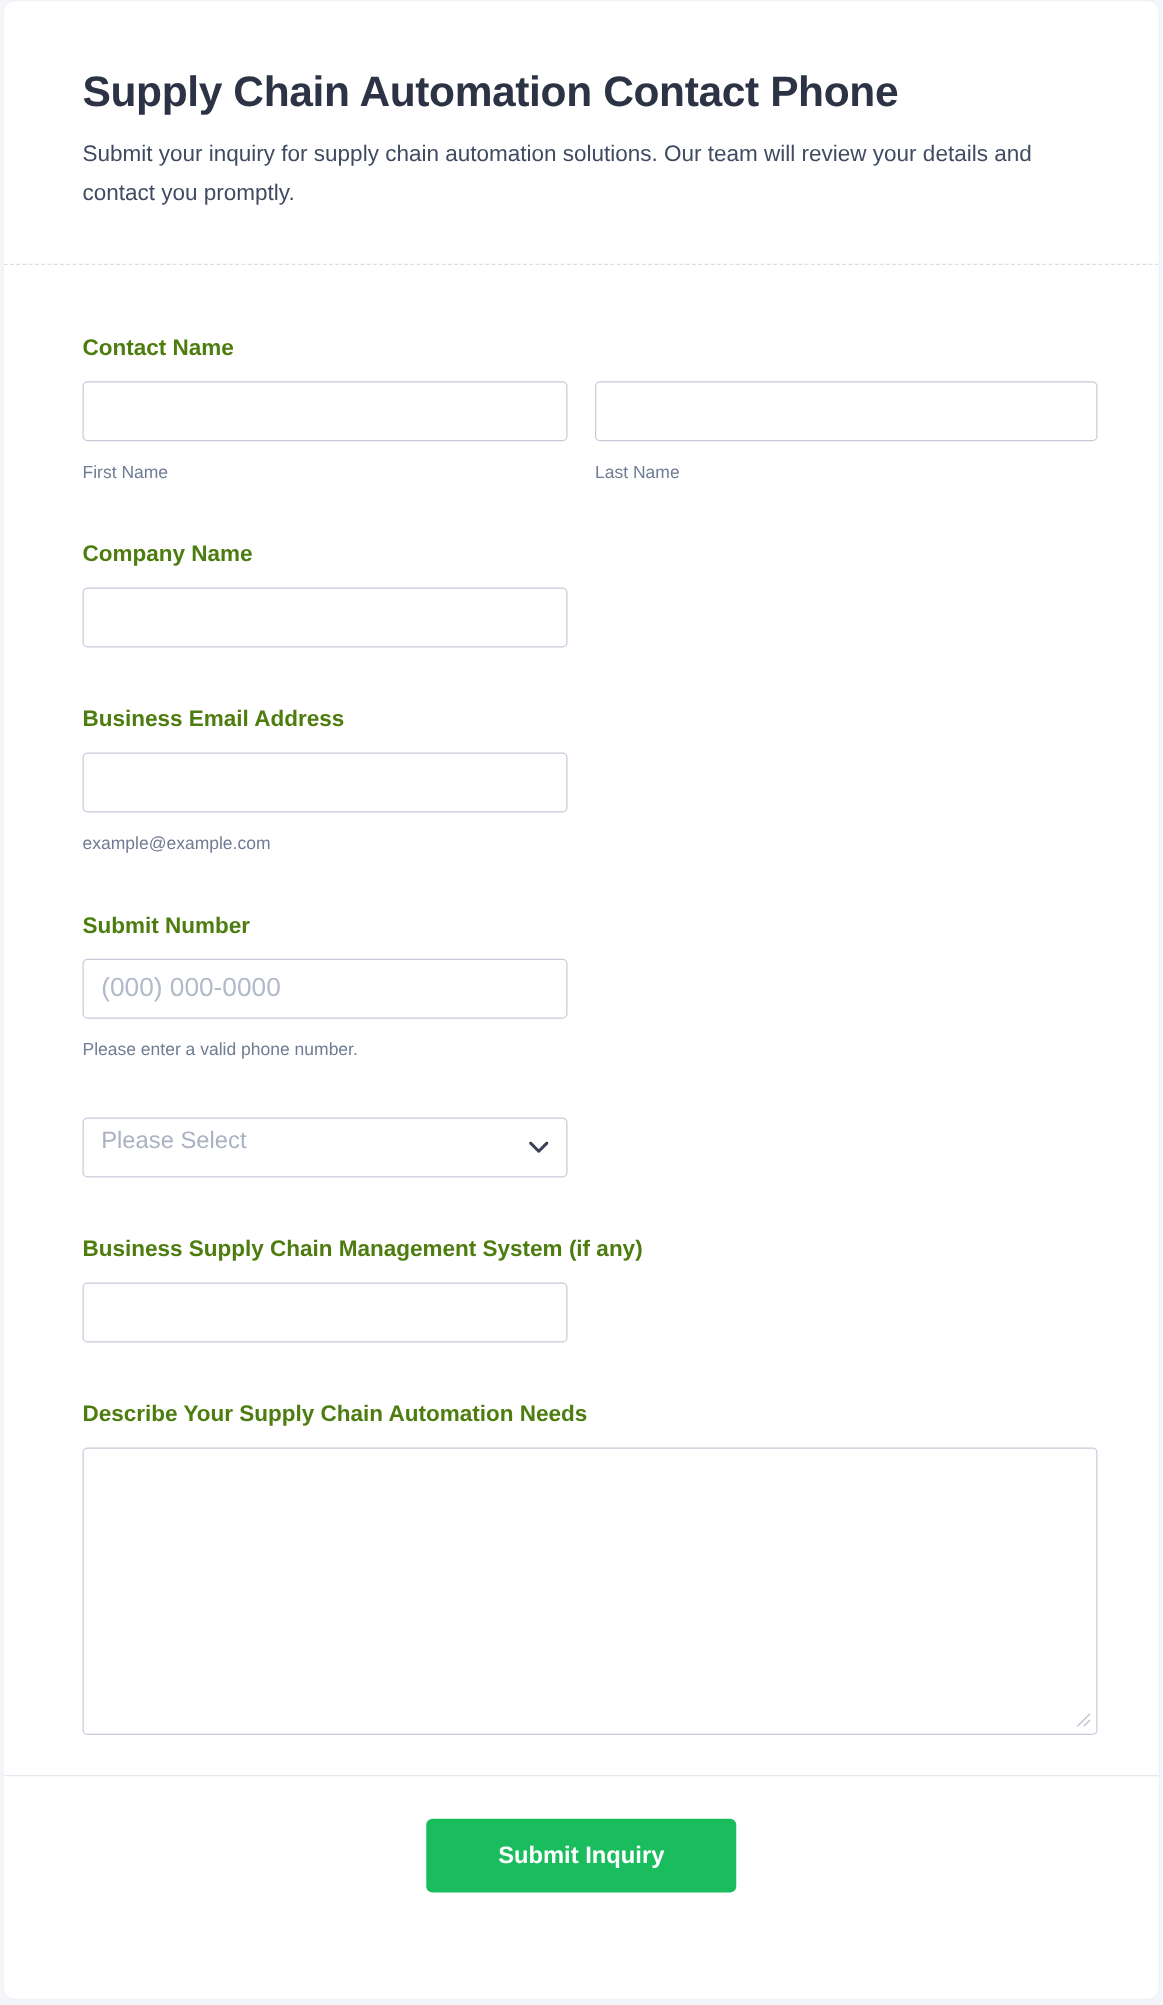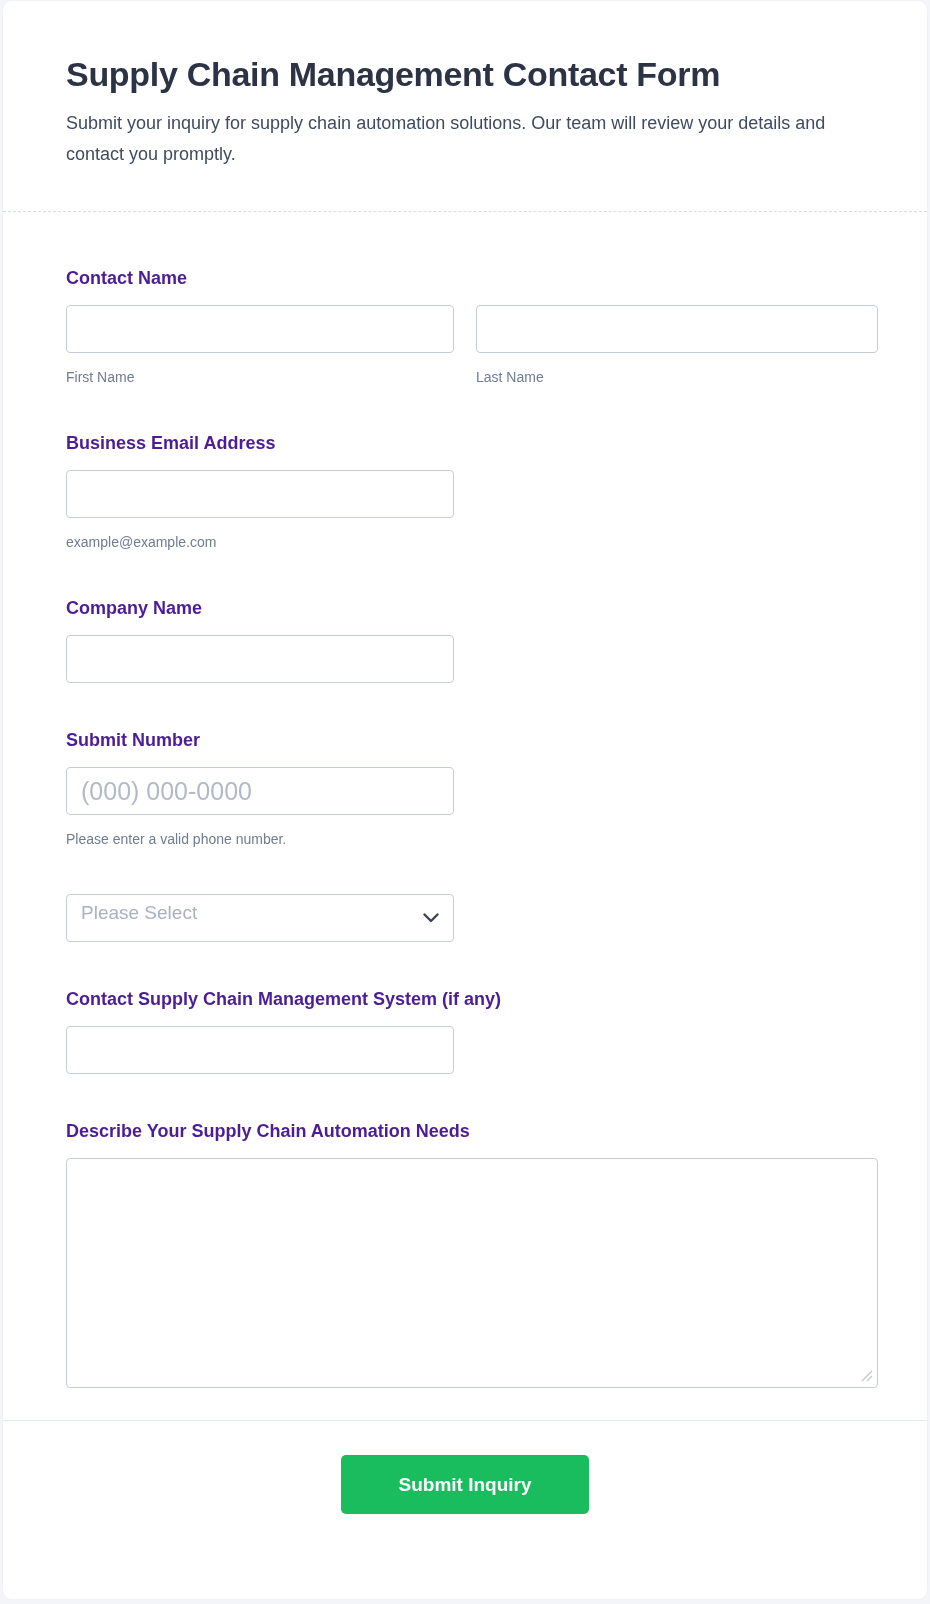--- a/index.html
+++ b/index.html
@@ -52,36 +52,36 @@
     padding: 55px 49px 0 63px;
   }
   .field {
     margin-bottom: 46px;
   }
   .field-label {
     display: block;
     font-size: 18px;
     line-height: 22px;
     font-weight: 600;
-    color: #4c1d95;
+    color: #4d7c0f;
     margin-bottom: 16px;
   }
   .row { display: flex; }
   .col-first { width: 388px; margin-right: 22px; }
   .col-last  { flex: 1; }
   .text-input {
     display: block;
     width: 388px;
     height: 48px;
     border: 1px solid #c6ccda;
     border-radius: 4px;
     background: #ffffff;
     padding: 0 14px;
     font-family: "Liberation Sans", sans-serif;
-    font-size: 25px;
+    font-size: 21px;
     color: #2c3345;
     outline: none;
   }
   .text-input.full { width: 100%; }
   .text-input::placeholder { color: #b2bac9; opacity: 1; }
   .sublabel {
     margin-top: 16px;
     font-size: 14px;
     line-height: 17px;
     color: #6f7c93;
@@ -147,21 +147,21 @@
     font-weight: 600;
     cursor: pointer;
   }
 </style>
 </head>
 <body>
 
 <div class="card">
 
   <div class="header">
-    <h1 class="form-title">Supply Chain Management Contact Form</h1>
+    <h1 class="form-title">Supply Chain Automation Contact Phone</h1>
     <p class="form-subtitle">Submit your inquiry for supply chain automation solutions. Our team will review your details and contact you promptly.</p>
   </div>
 
   <hr class="divider-top">
 
   <form class="form-body">
 
     <div class="field">
       <label class="field-label">Contact Name</label>
       <div class="row">
@@ -170,49 +170,49 @@
           <div class="sublabel">First Name</div>
         </div>
         <div class="col-last">
           <input type="text" class="text-input full" value="" style="">
           <div class="sublabel">Last Name</div>
         </div>
       </div>
     </div>
 
     <div class="field">
+      <label class="field-label">Company Name</label>
+      <input type="text" class="text-input" value="" style="">
+    </div>
+
+    <div class="field">
       <label class="field-label">Business Email Address</label>
       <input type="text" class="text-input" value="" style="">
       <div class="sublabel">example@example.com</div>
-    </div>
-
-    <div class="field">
-      <label class="field-label">Company Name</label>
-      <input type="text" class="text-input" value="" style="">
     </div>
 
     <div class="field">
       <label class="field-label">Submit Number</label>
       <input type="text" class="text-input" placeholder="(000) 000-0000" style="">
       <div class="sublabel">Please enter a valid phone number.</div>
     </div>
 
     <div class="field">
       <div class="select-wrap">
         <select class="industry-select">
           <option>Please Select</option>
         </select>
         <svg class="chevron" width="16" height="10" viewBox="0 0 16 10">
           <path d="M1.5 1.5 L8 8 L14.5 1.5" fill="none" stroke="#3a4358" stroke-width="2.4" stroke-linecap="round" stroke-linejoin="round"></path>
         </svg>
       </div>
     </div>
 
     <div class="field">
-      <label class="field-label">Contact Supply Chain Management System (if any)</label>
+      <label class="field-label">Business Supply Chain Management System (if any)</label>
       <input type="text" class="text-input" value="" style="">
     </div>
 
     <div class="field" style="margin-bottom:0;">
       <label class="field-label">Describe Your Supply Chain Automation Needs</label>
       <div class="textarea-wrap">
         <textarea class="needs-textarea" style=""></textarea>
         <svg class="resize-handle" width="12" height="12" viewBox="0 0 12 12">
           <path d="M11 1 L1 11 M11 6 L6 11" fill="none" stroke="#c1c6d2" stroke-width="1.3"></path>
         </svg>

